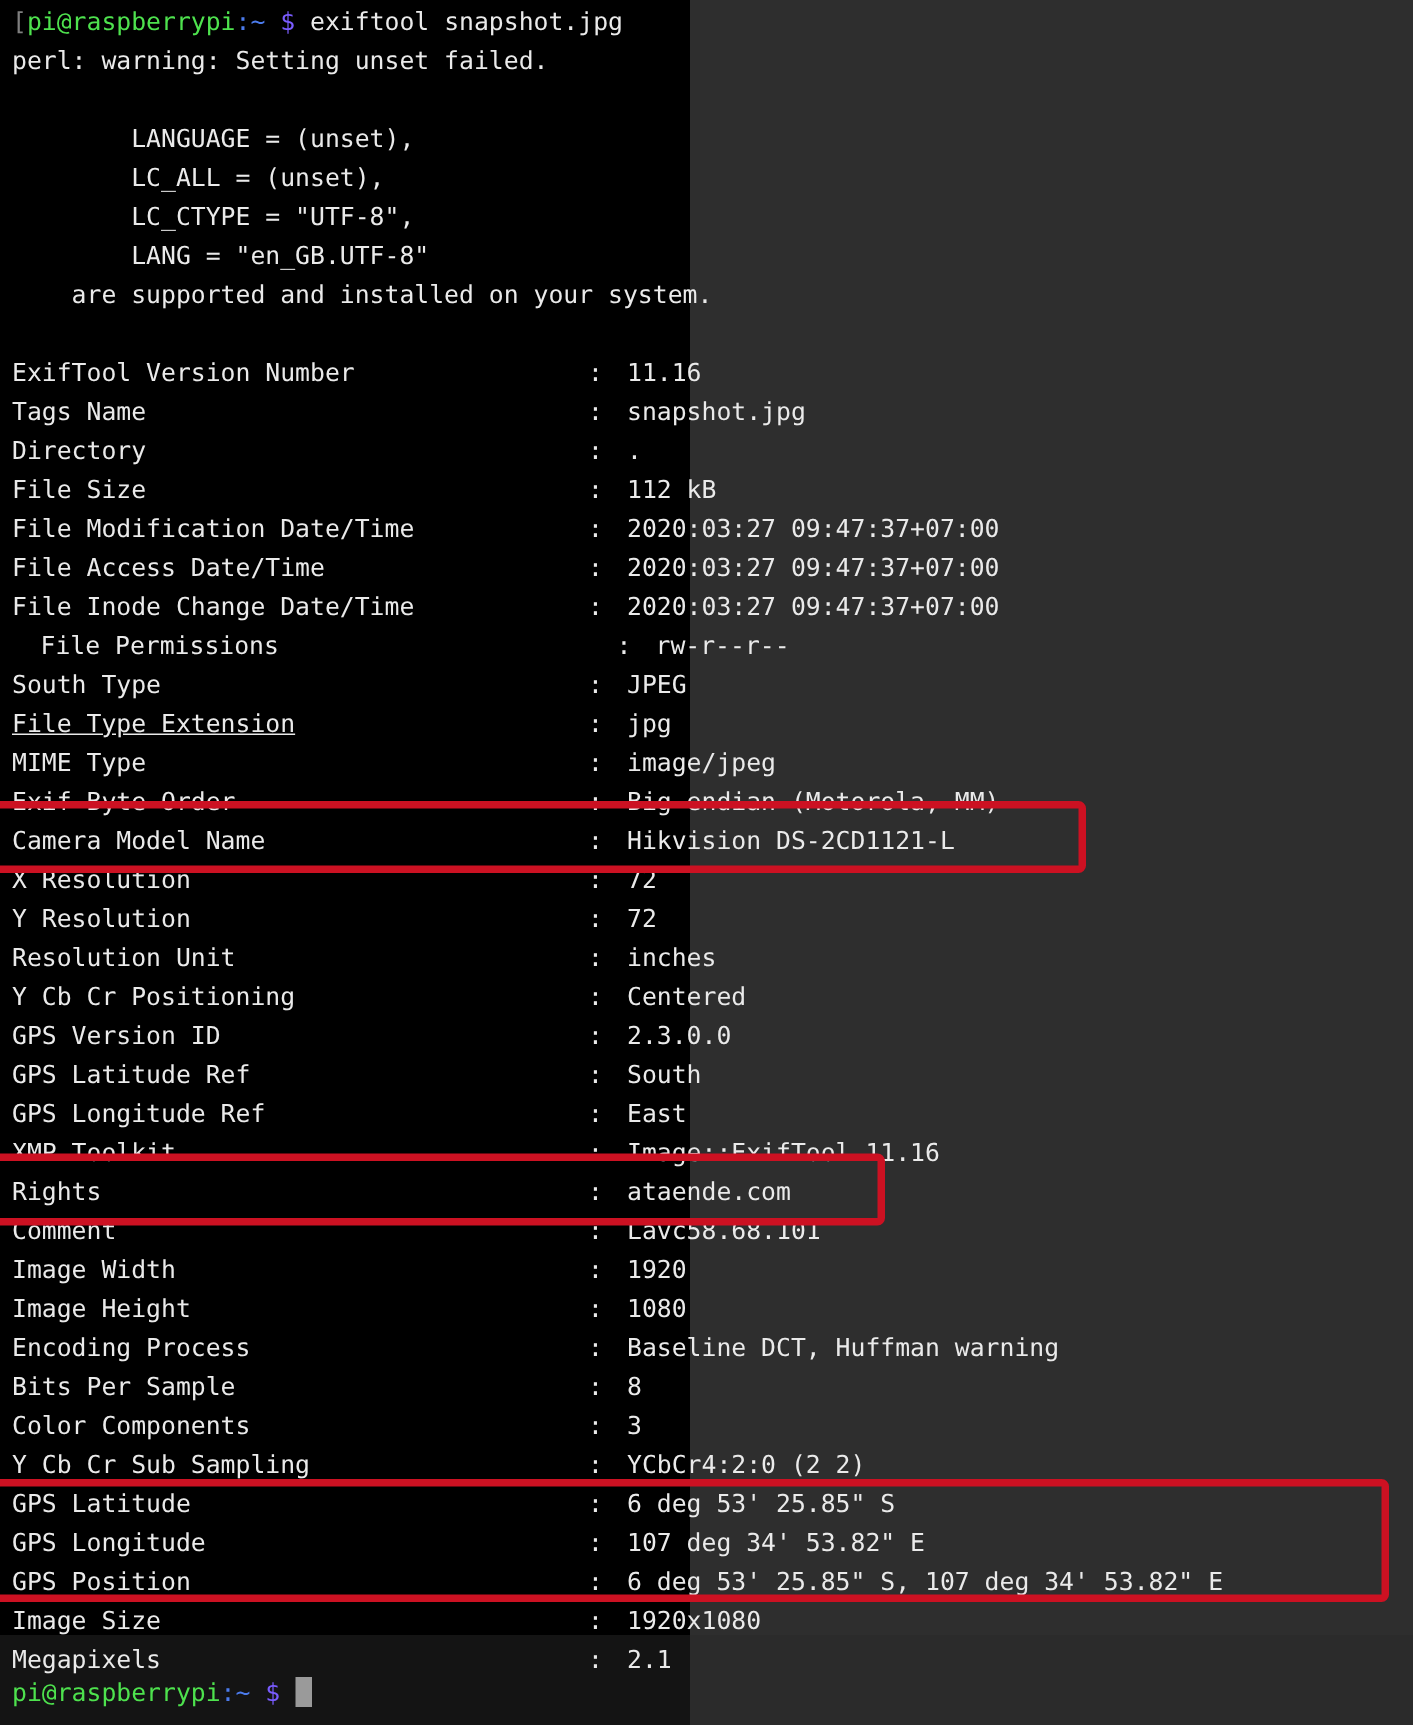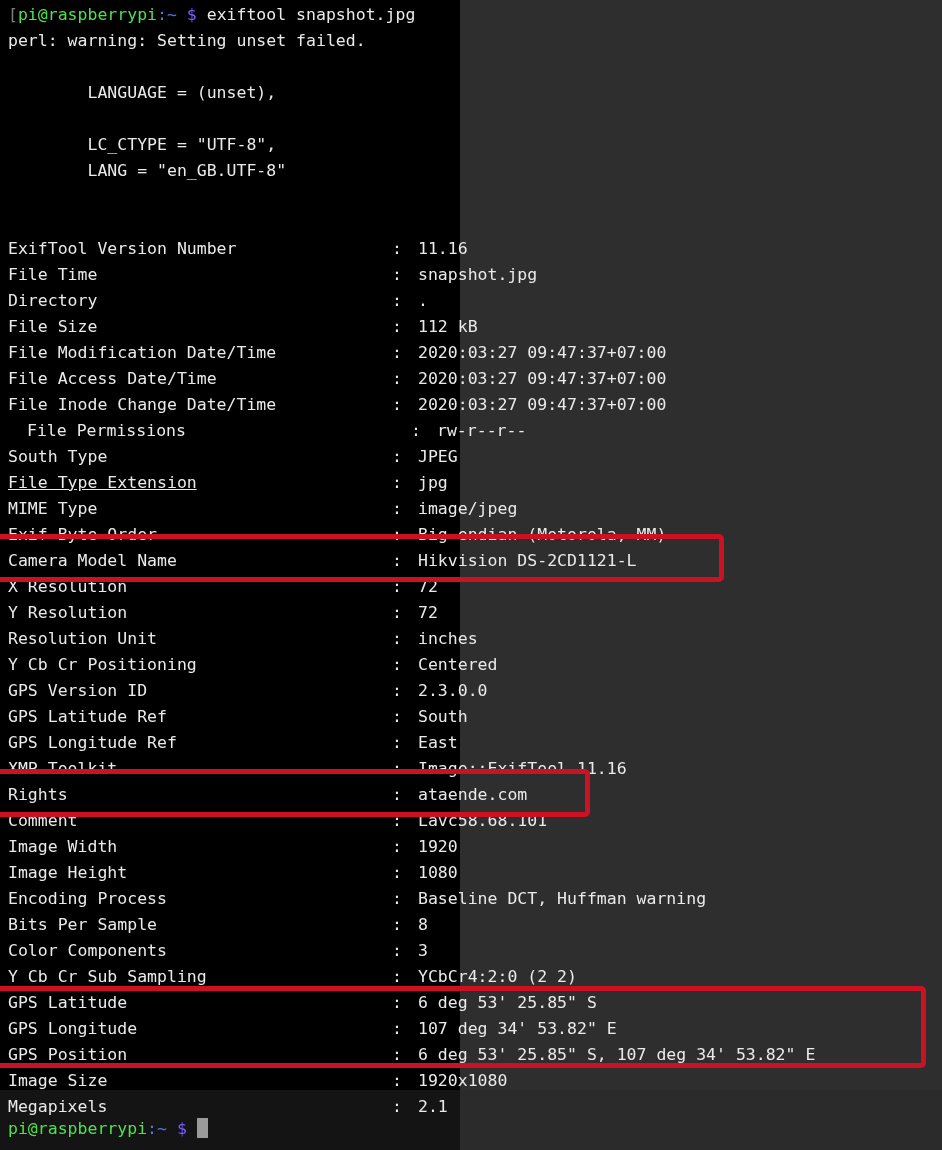--- a/index.html
+++ b/index.html
@@ -187,26 +187,28 @@
 
   <div class="term">
     <div class="term-dark"></div>
     <div class="term-right"></div>
     <div class="term-dark2"></div>
 
     <div class="tline" style="top:5px;"><span class="gry">[</span><span class="grn">pi@raspberrypi</span><span class="blu">:~</span> <span class="prp">$</span> <span>exiftool snapshot.jpg</span></div>
 
     <div class="tline" style="top:31px;">perl: warning: Setting unset failed.</div>
     <div class="tline" style="top:83px;">        LANGUAGE = (unset),</div>
+    <div class="tline" style="top:109px;">        LC_ALL = (unset),</div>
     <div class="tline" style="top:135px;">        LC_CTYPE = "UTF-8",</div>
     <div class="tline" style="top:161px;">        LANG = "en_GB.UTF-8"</div>
+    <div class="tline" style="top:187px;">    are supported and installed on your system.</div>
 
     <div id="rows">
         <div class="tline" style="top: 239px;"><span style="display: inline-block; width: 384px;">ExifTool Version Number</span><span style="display: inline-block; width: 26px;">:</span><span>11.16</span></div>
-        <div class="tline" style="top: 265px;"><span style="display: inline-block; width: 384px;">File Time</span><span style="display: inline-block; width: 26px;">:</span><span>snapshot.jpg</span></div>
+        <div class="tline" style="top: 265px;"><span style="display: inline-block; width: 384px;">Tags Name</span><span style="display: inline-block; width: 26px;">:</span><span>snapshot.jpg</span></div>
         <div class="tline" style="top: 291px;"><span style="display: inline-block; width: 384px;">Directory</span><span style="display: inline-block; width: 26px;">:</span><span>.</span></div>
         <div class="tline" style="top: 317px;"><span style="display: inline-block; width: 384px;">File Size</span><span style="display: inline-block; width: 26px;">:</span><span>112 kB</span></div>
         <div class="tline" style="top: 343px;"><span style="display: inline-block; width: 384px;">File Modification Date/Time</span><span style="display: inline-block; width: 26px;">:</span><span>2020:03:27 09:47:37+07:00</span></div>
         <div class="tline" style="top: 369px;"><span style="display: inline-block; width: 384px;">File Access Date/Time</span><span style="display: inline-block; width: 26px;">:</span><span>2020:03:27 09:47:37+07:00</span></div>
         <div class="tline" style="top: 395px;"><span style="display: inline-block; width: 384px;">File Inode Change Date/Time</span><span style="display: inline-block; width: 26px;">:</span><span>2020:03:27 09:47:37+07:00</span></div>
         <div class="tline" style="top: 421px;"><span style="display: inline-block; width: 384px; margin-left: 19px;">File Permissions</span><span style="display: inline-block; width: 26px;">:</span><span>rw-r--r--</span></div>
         <div class="tline" style="top: 447px;"><span style="display: inline-block; width: 384px;">South Type</span><span style="display: inline-block; width: 26px;">:</span><span>JPEG</span></div>
         <div class="tline" style="top: 473px;"><span style="display: inline-block; width: 384px; text-decoration: underline;">File Type Extension</span><span style="display: inline-block; width: 26px;">:</span><span>jpg</span></div>
         <div class="tline" style="top: 499px;"><span style="display: inline-block; width: 384px;">MIME Type</span><span style="display: inline-block; width: 26px;">:</span><span>image/jpeg</span></div>
         <div class="tline" style="top: 525px;"><span style="display: inline-block; width: 384px;">Exif Byte Order</span><span style="display: inline-block; width: 26px;">:</span><span>Big-endian (Motorola, MM)</span></div>

